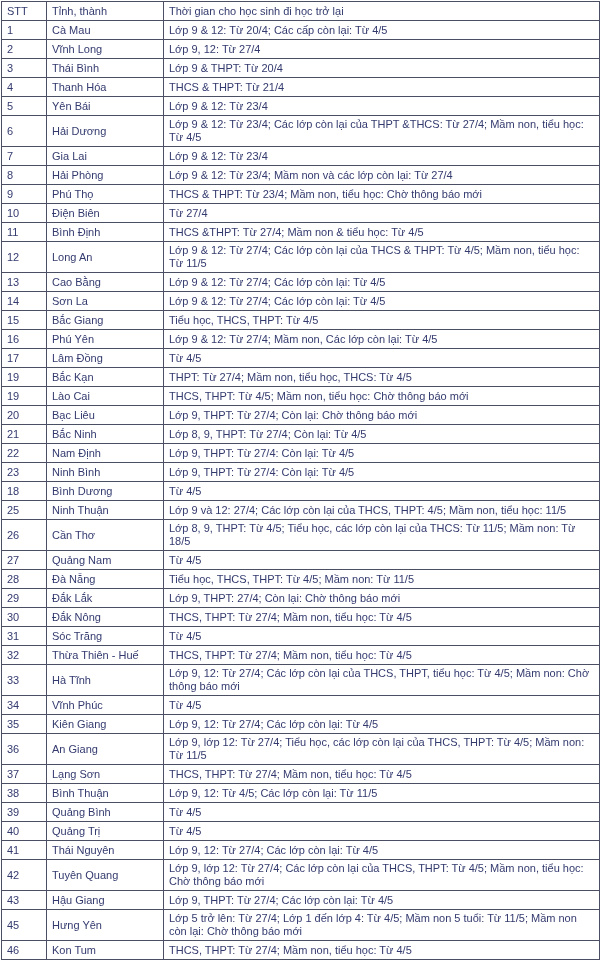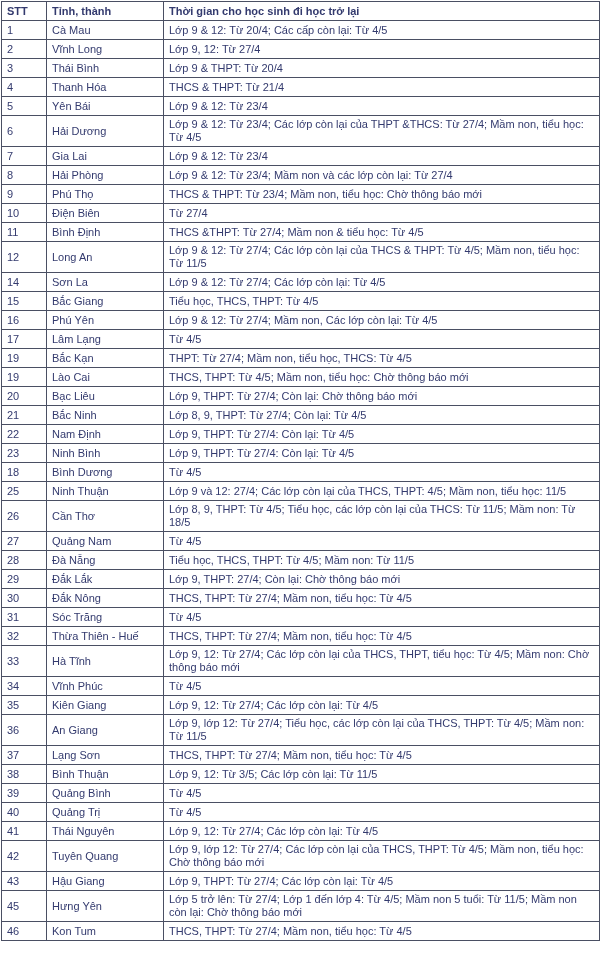--- a/index.html
+++ b/index.html
@@ -28,21 +28,21 @@
     border: 1px solid #4a4f63;
     padding: 2px 4px 2px 5px;
     text-align: left;
     vertical-align: middle;
     font-weight: 400;
     height: 14px;
     overflow: hidden;
     word-wrap: break-word;
   }
   table.reopen-table thead th {
-    font-weight: 700;
+    font-weight: 400;
   }
 </style>
 </head>
 <body>
 
 <table class="reopen-table">
   <colgroup>
     <col class="col-stt">
     <col class="col-province">
     <col class="col-time">
@@ -109,37 +109,42 @@
         <td>11</td>
         <td>Bình Định</td>
         <td>THCS &amp;THPT: Từ 27/4; Mầm non &amp; tiểu học: Từ 4/5</td>
       </tr>
       <tr>
         <td>12</td>
         <td>Long An</td>
         <td>Lớp 9 &amp; 12: Từ 27/4; Các lớp còn lại của THCS &amp; THPT: Từ 4/5; Mầm non, tiểu học: Từ 11/5</td>
       </tr>
       <tr>
+        <td>13</td>
+        <td>Cao Bằng</td>
+        <td>Lớp 9 &amp; 12: Từ 27/4; Các lớp còn lại: Từ 4/5</td>
+      </tr>
+      <tr>
         <td>14</td>
         <td>Sơn La</td>
         <td>Lớp 9 &amp; 12: Từ 27/4; Các lớp còn lại: Từ 4/5</td>
       </tr>
       <tr>
         <td>15</td>
         <td>Bắc Giang</td>
         <td>Tiểu học, THCS, THPT: Từ 4/5</td>
       </tr>
       <tr>
         <td>16</td>
         <td>Phú Yên</td>
         <td>Lớp 9 &amp; 12: Từ 27/4; Mầm non, Các lớp còn lại: Từ 4/5</td>
       </tr>
       <tr>
         <td>17</td>
-        <td>Lâm Lạng</td>
+        <td>Lâm Đồng</td>
         <td>Từ 4/5</td>
       </tr>
       <tr>
         <td>19</td>
         <td>Bắc Kạn</td>
         <td>THPT: Từ 27/4; Mầm non, tiểu học, THCS: Từ 4/5</td>
       </tr>
       <tr>
         <td>19</td>
         <td>Lào Cai</td>
@@ -231,21 +236,21 @@
         <td>Lớp 9, lớp 12: Từ 27/4; Tiểu học, các lớp còn lại của THCS, THPT: Từ 4/5; Mầm non: Từ 11/5</td>
       </tr>
       <tr>
         <td>37</td>
         <td>Lạng Sơn</td>
         <td>THCS, THPT: Từ 27/4; Mầm non, tiểu học: Từ 4/5</td>
       </tr>
       <tr>
         <td>38</td>
         <td>Bình Thuận</td>
-        <td>Lớp 9, 12: Từ 3/5; Các lớp còn lại: Từ 11/5</td>
+        <td>Lớp 9, 12: Từ 4/5; Các lớp còn lại: Từ 11/5</td>
       </tr>
       <tr>
         <td>39</td>
         <td>Quảng Bình</td>
         <td>Từ 4/5</td>
       </tr>
       <tr>
         <td>40</td>
         <td>Quảng Trị</td>
         <td>Từ 4/5</td>

